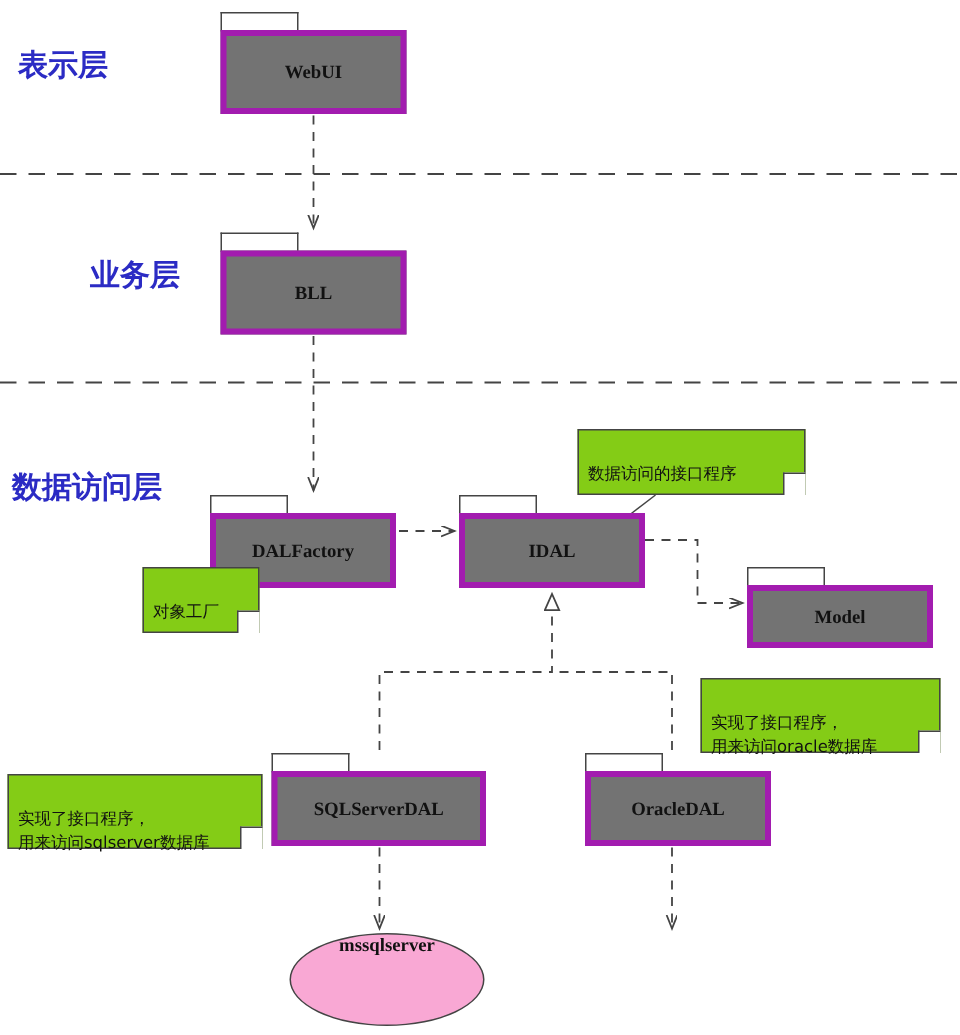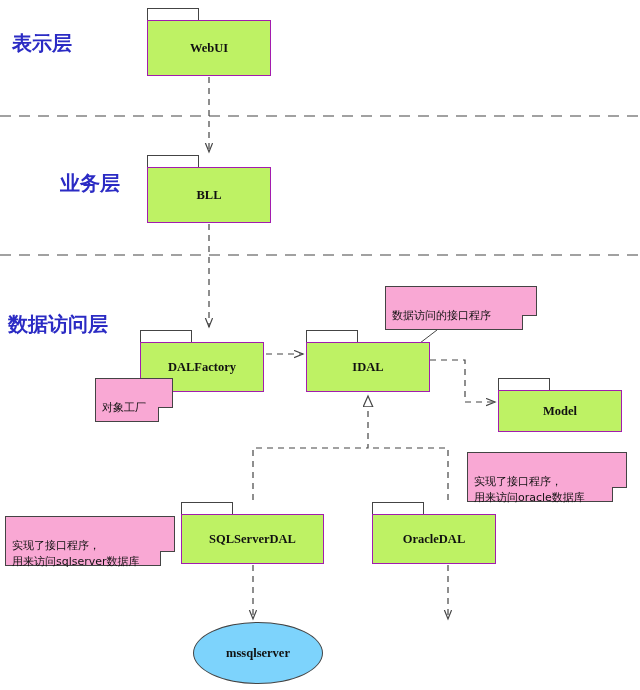--- a/index.html
+++ b/index.html
@@ -48,41 +48,41 @@
     border-bottom: none;
     background: #fff;
     box-sizing: border-box;
   }
   .pkg .body {
     position: absolute;
     left: 0;
     top: 12px;
     right: 0;
     bottom: 0;
-    border: 1px solid #a21caf;
-    background: #bef264;
+    border: 4px solid #a21caf;
+    background: #737373;
     box-sizing: border-box;
     display: flex;
     align-items: center;
     justify-content: center;
   }
   .pkg .title {
     font-family: "Liberation Serif", serif;
     font-weight: bold;
     font-size: 12.5px;
     color: #111;
     text-align: center;
     line-height: 1.2;
   }
   
   .note {
     position: absolute;
     box-sizing: border-box;
     border: 1px solid #444;
-    background: #f9a8d4;
+    background: #84cc16;
     font-family: "DejaVu Sans", sans-serif;
     font-size: 11px;
     color: #111;
     line-height: 1.45;
     padding: 5px 6px;
     white-space: pre-line;
   }
   .note .fold {
     position: absolute;
     right: -1px;
@@ -93,23 +93,22 @@
     border-left: 1px solid #444;
     border-top: 1px solid #444;
     transform: none;
   }
   
   .db {
     position: absolute;
     box-sizing: border-box;
     border: 1px solid #444;
     border-radius: 50%;
-    background: #7dd3fc;
+    background: #f9a8d4;
     display: flex;
-    align-items: center;
     justify-content: center;
   }
   .db .title {
     font-family: "Liberation Serif", serif;
     font-weight: bold;
     font-size: 12.5px;
     color: #111;
   }
 </style>
 </head>
@@ -188,21 +187,21 @@
     </div>
   </div>
 
   <div class="pkg" style="left:498px; top:378px; width:124px; height:54px;">
     <div class="tab" style="width:52px;"></div>
     <div class="body">
       <span class="title">Model</span>
     </div>
   </div>
 
-  <div class="pkg" style="left:372px; top:502px; width:124px; height:62px;">
+  <div class="pkg" style="left:390px; top:502px; width:124px; height:62px;">
     <div class="tab" style="width:52px;"></div>
     <div class="body">
       <span class="title">OracleDAL</span>
     </div>
   </div>
 
   <div class="note" style="left:385px; top:286px; width:152px; height:44px;">
     <span>数据访问的接口程序</span>
     <span class="fold"></span>
   </div>

